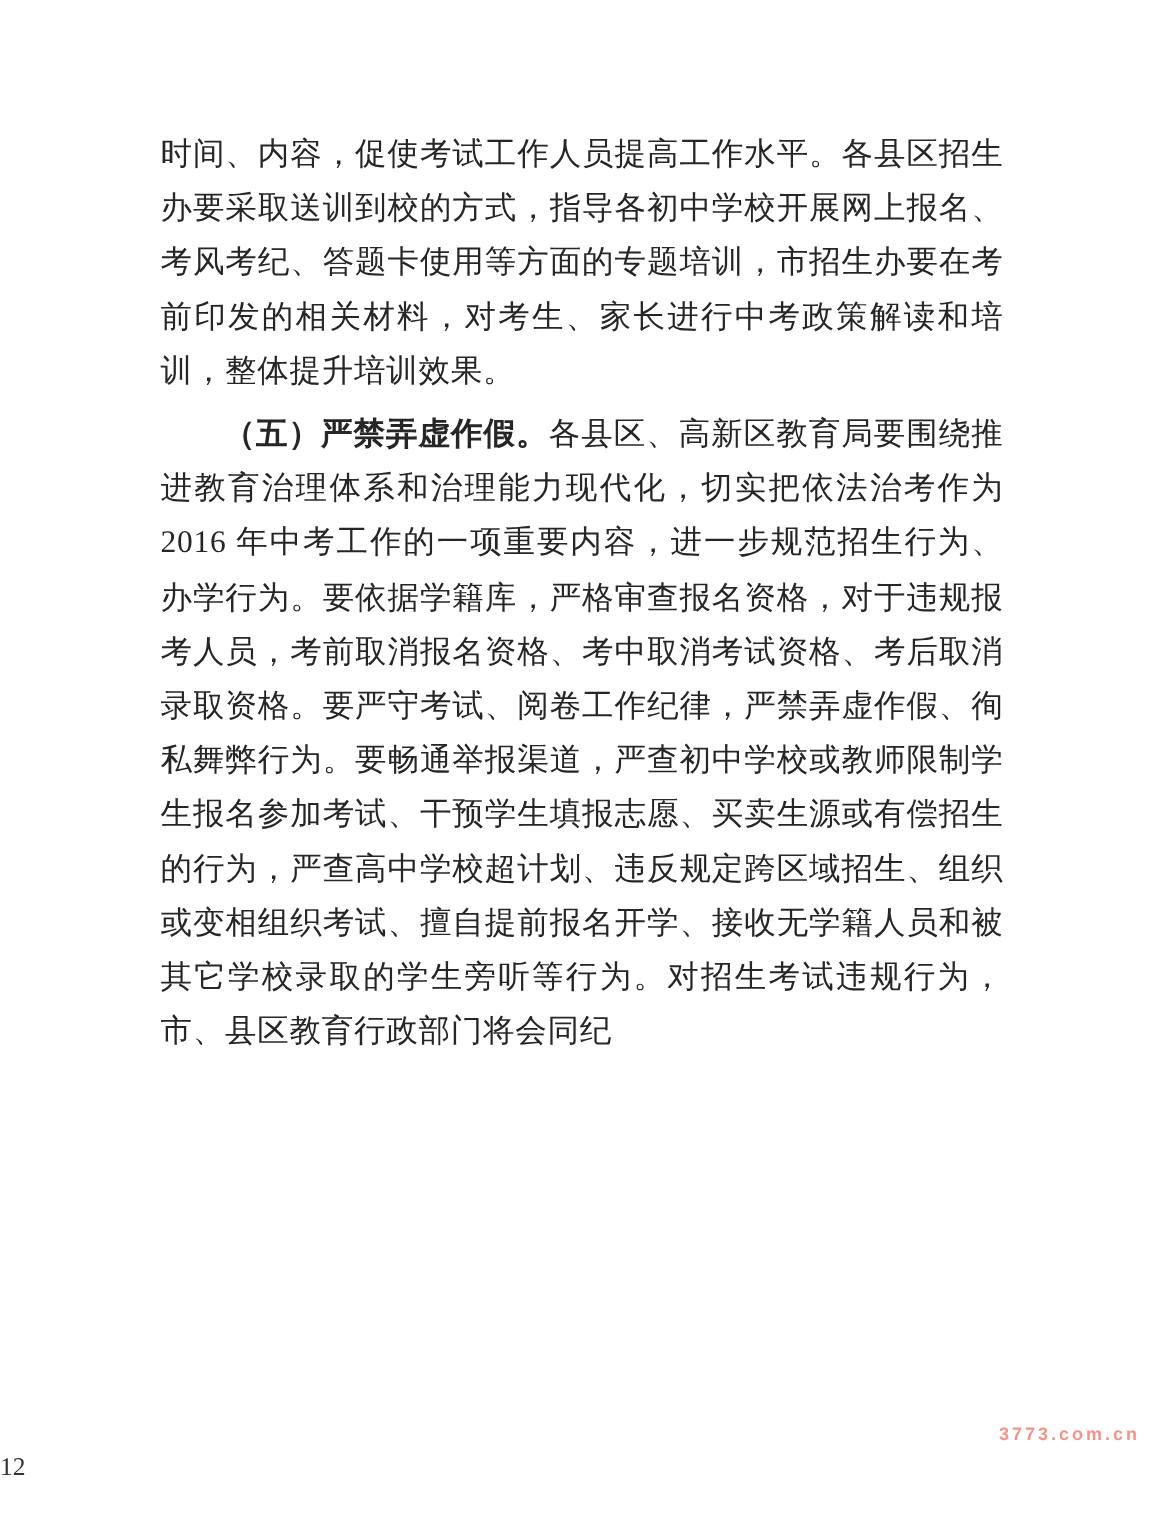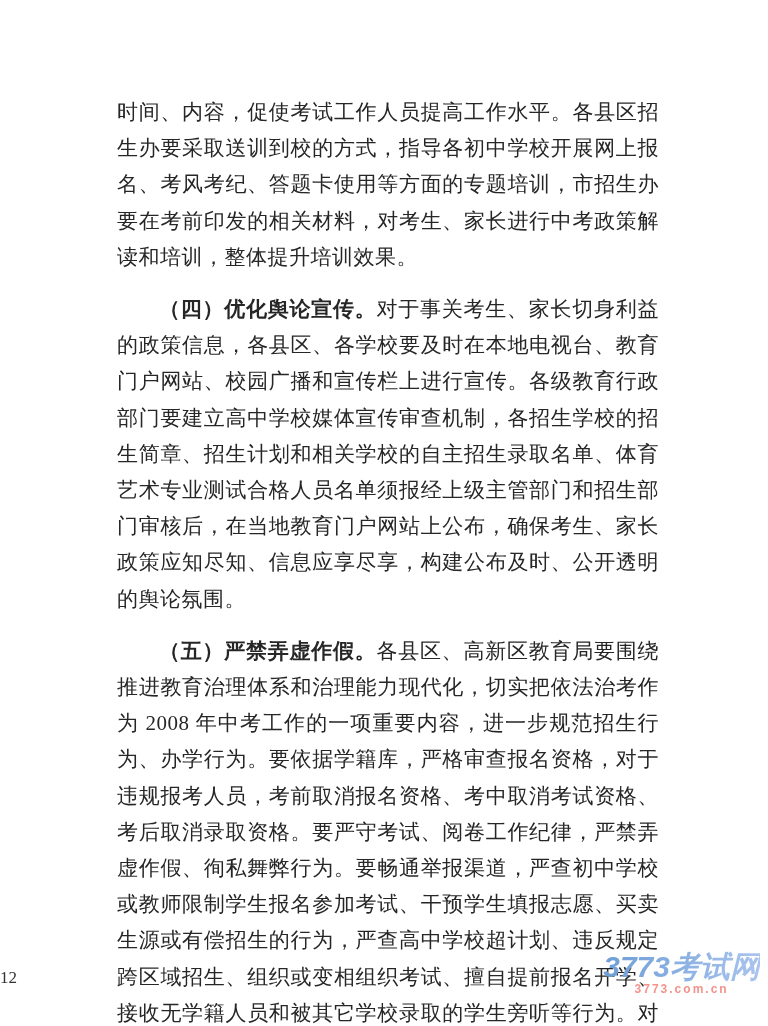--- a/index.html
+++ b/index.html
@@ -16,21 +16,21 @@
     position: absolute;
     left: 101px;
     top: 78px;
     width: 574px;
     color: #262626;
     font-size: 21px;
     line-height: 36.2px;
     text-align: justify;
     letter-spacing: 0.5px;
   }
-  .para { margin: 16px; }
+  .para { margin: 6px; }
   .para.indent { text-indent: 2em; }
   .lead { font-weight: bold; }
   .page-number {
     position: absolute;
     top: 968px;
     left: 0;
     width: 667px;
     text-align: left;
     font-size: 17px;
     color: #333333;
@@ -64,25 +64,23 @@
   }
 </style>
 </head>
 <body>
 
 <div class="page">
 
   <div class="content">
     <p class="para"><span>时间、内容，促使考试工作人员提高工作水平。各县区招生办要采取送训到校的方式，指导各初中学校开展网上报名、考风考纪、答题卡使用等方面的专题培训，市招生办要在考前印发的相关材料，对考生、家长进行中考政策解读和培训，整体提升培训效果。</span></p>
 
-    <p class="para indent"><span class="lead">（四）优化舆论宣传。</span><span>对于事关考生、家长切身利益的政策信息，各县区、各学校要及时在本地电视台、教育门户网站、校园广播和宣传栏上进行宣传。各级教育行政部门要建立高中学校媒体宣传审查机制，各招生学校的招生简章、招生计划和相关学校的自主招生录取名单、体育艺术专业测试合格人员名单须报经上级主管部门和招生部门审核后，在当地教育门户网站上公布，确保考生、家长政策应知尽知、信息应享尽享，构建公布及时、公开透明的舆论氛围。</span></p>
 
-    <p class="para indent"><span class="lead">（五）严禁弄虚作假。</span><span>各县区、高新区教育局要围绕推进教育治理体系和治理能力现代化，切实把依法治考作为 2008 年中考工作的一项重要内容，进一步规范招生行为、办学行为。要依据学籍库，严格审查报名资格，对于违规报考人员，考前取消报名资格、考中取消考试资格、考后取消录取资格。要严守考试、阅卷工作纪律，严禁弄虚作假、徇私舞弊行为。要畅通举报渠道，严查初中学校或教师限制学生报名参加考试、干预学生填报志愿、买卖生源或有偿招生的行为，严查高中学校超计划、违反规定跨区域招生、组织或变相组织考试、擅自提前报名开学、接收无学籍人员和被其它学校录取的学生旁听等行为。对招生考试违规行为，市、县区教育行政部门将会同纪</span></p>
+    <p class="para indent"><span class="lead">（五）严禁弄虚作假。</span><span>各县区、高新区教育局要围绕推进教育治理体系和治理能力现代化，切实把依法治考作为 2016 年中考工作的一项重要内容，进一步规范招生行为、办学行为。要依据学籍库，严格审查报名资格，对于违规报考人员，考前取消报名资格、考中取消考试资格、考后取消录取资格。要严守考试、阅卷工作纪律，严禁弄虚作假、徇私舞弊行为。要畅通举报渠道，严查初中学校或教师限制学生报名参加考试、干预学生填报志愿、买卖生源或有偿招生的行为，严查高中学校超计划、违反规定跨区域招生、组织或变相组织考试、擅自提前报名开学、接收无学籍人员和被其它学校录取的学生旁听等行为。对招生考试违规行为，市、县区教育行政部门将会同纪</span></p>
   </div>
 
   <div class="page-number">12</div>
 
   <div class="watermark">
-    <div class="wm-logo">3773考试网</div>
     <div class="wm-domain">3773.com.cn</div>
   </div>
 
 </div>
 
 </body></html>

